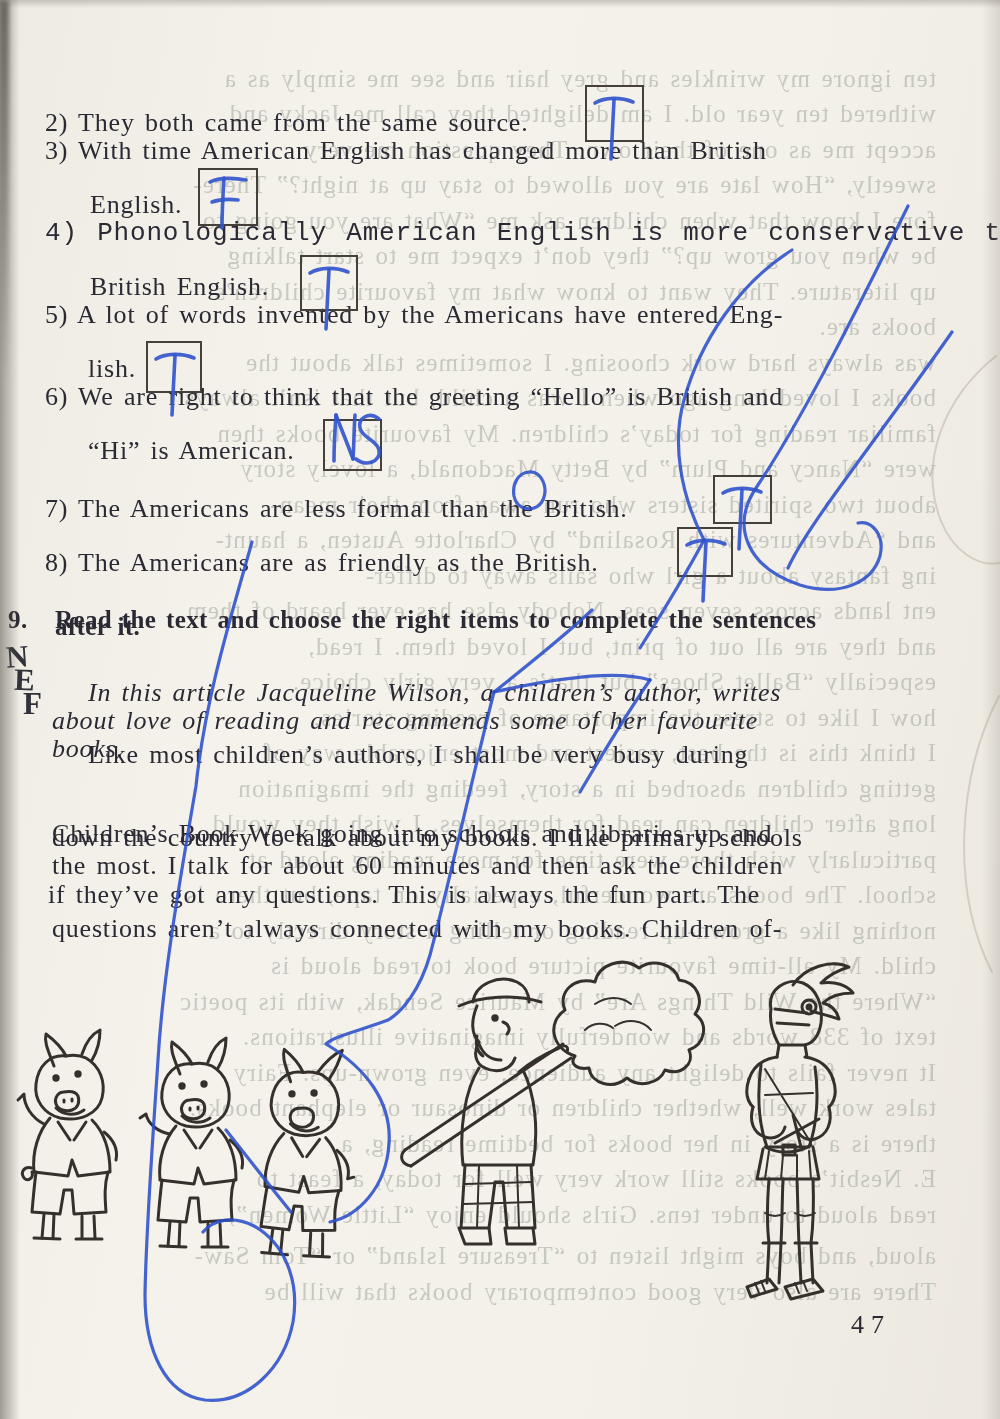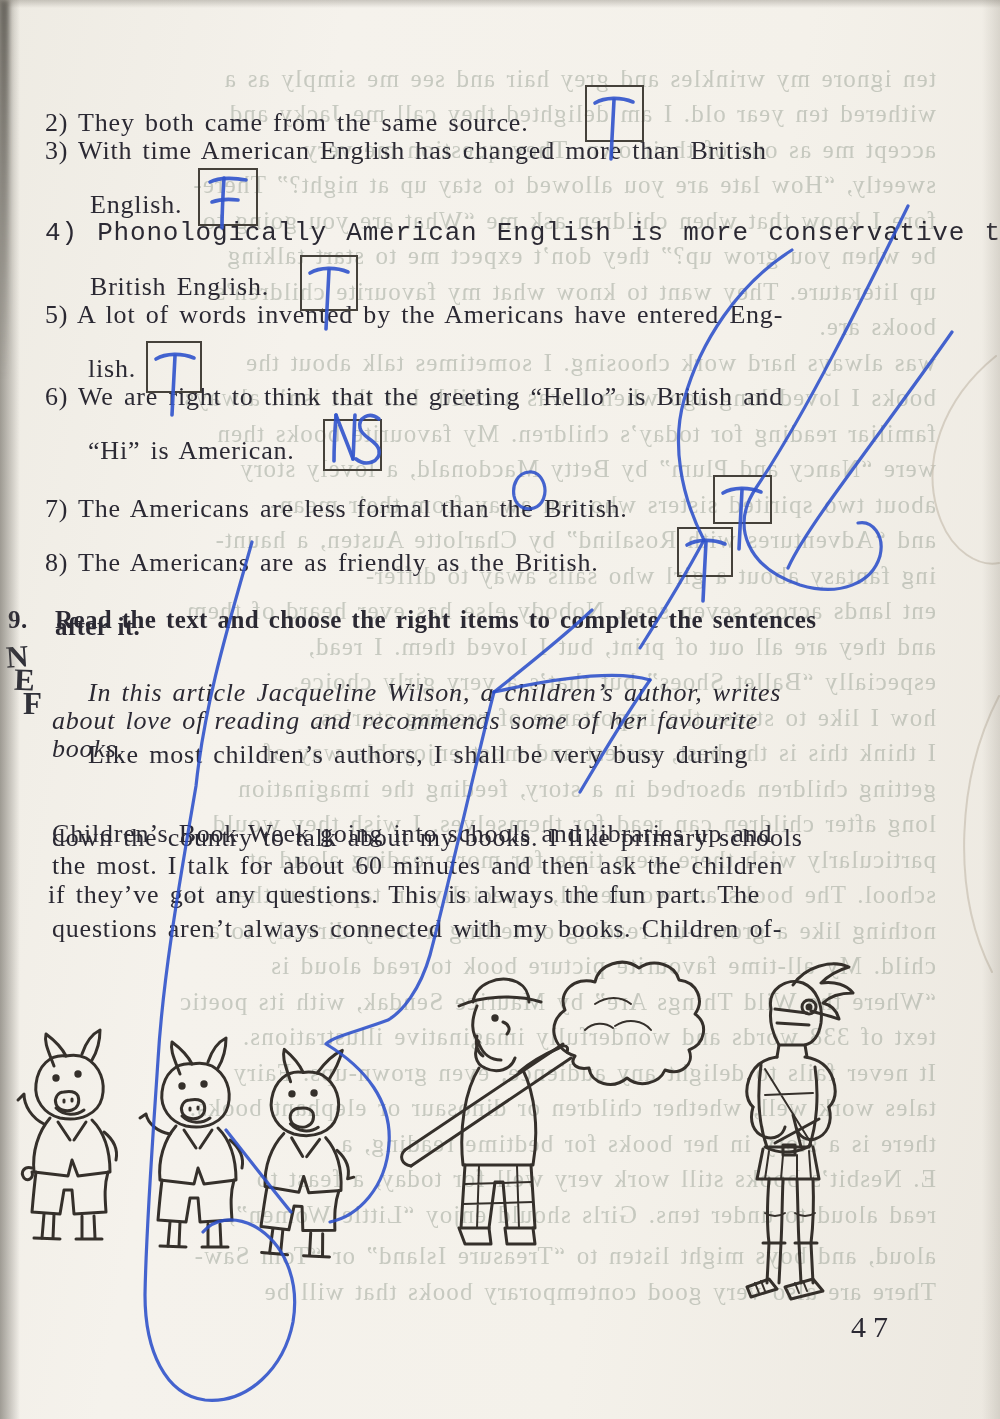--- a/index.html
+++ b/index.html
@@ -33,21 +33,21 @@
   .pl.italic{font-style:italic;}
 
   
   .cbox{position:absolute;border:2px solid #45413a;background:transparent;}
   .cbox svg{position:absolute;left:0;top:0;overflow:visible;}
 
   
   .margin-mark{position:absolute;font-weight:bold;font-size:31px;color:#32323a;
     font-family:"Liberation Serif",serif;line-height:1;}
 
-  #page-number{position:absolute;font-size:30px;letter-spacing:7px;color:#2b2933;}
+  #page-number{position:absolute;font-size:26px;letter-spacing:7px;color:#2b2933;}
 
   svg.layer{position:absolute;left:0;top:0;pointer-events:none;}
   .ink{stroke:#35302b;fill:none;stroke-width:3;stroke-linecap:round;stroke-linejoin:round;}
   .ink-thin{stroke:#35302b;fill:none;stroke-width:2;stroke-linecap:round;}
   .pen{stroke:#2b4ec9;fill:none;stroke-width:3.2;stroke-linecap:round;stroke-linejoin:round;opacity:.88;}
   .pencil{stroke:#c9c0b2;fill:none;stroke-width:2;stroke-linecap:round;opacity:.7;}
   .mark{stroke:#3356cc;fill:none;stroke-width:3.6;stroke-linecap:round;stroke-linejoin:round;opacity:.92;}
 </style>
 </head>
 <body>

